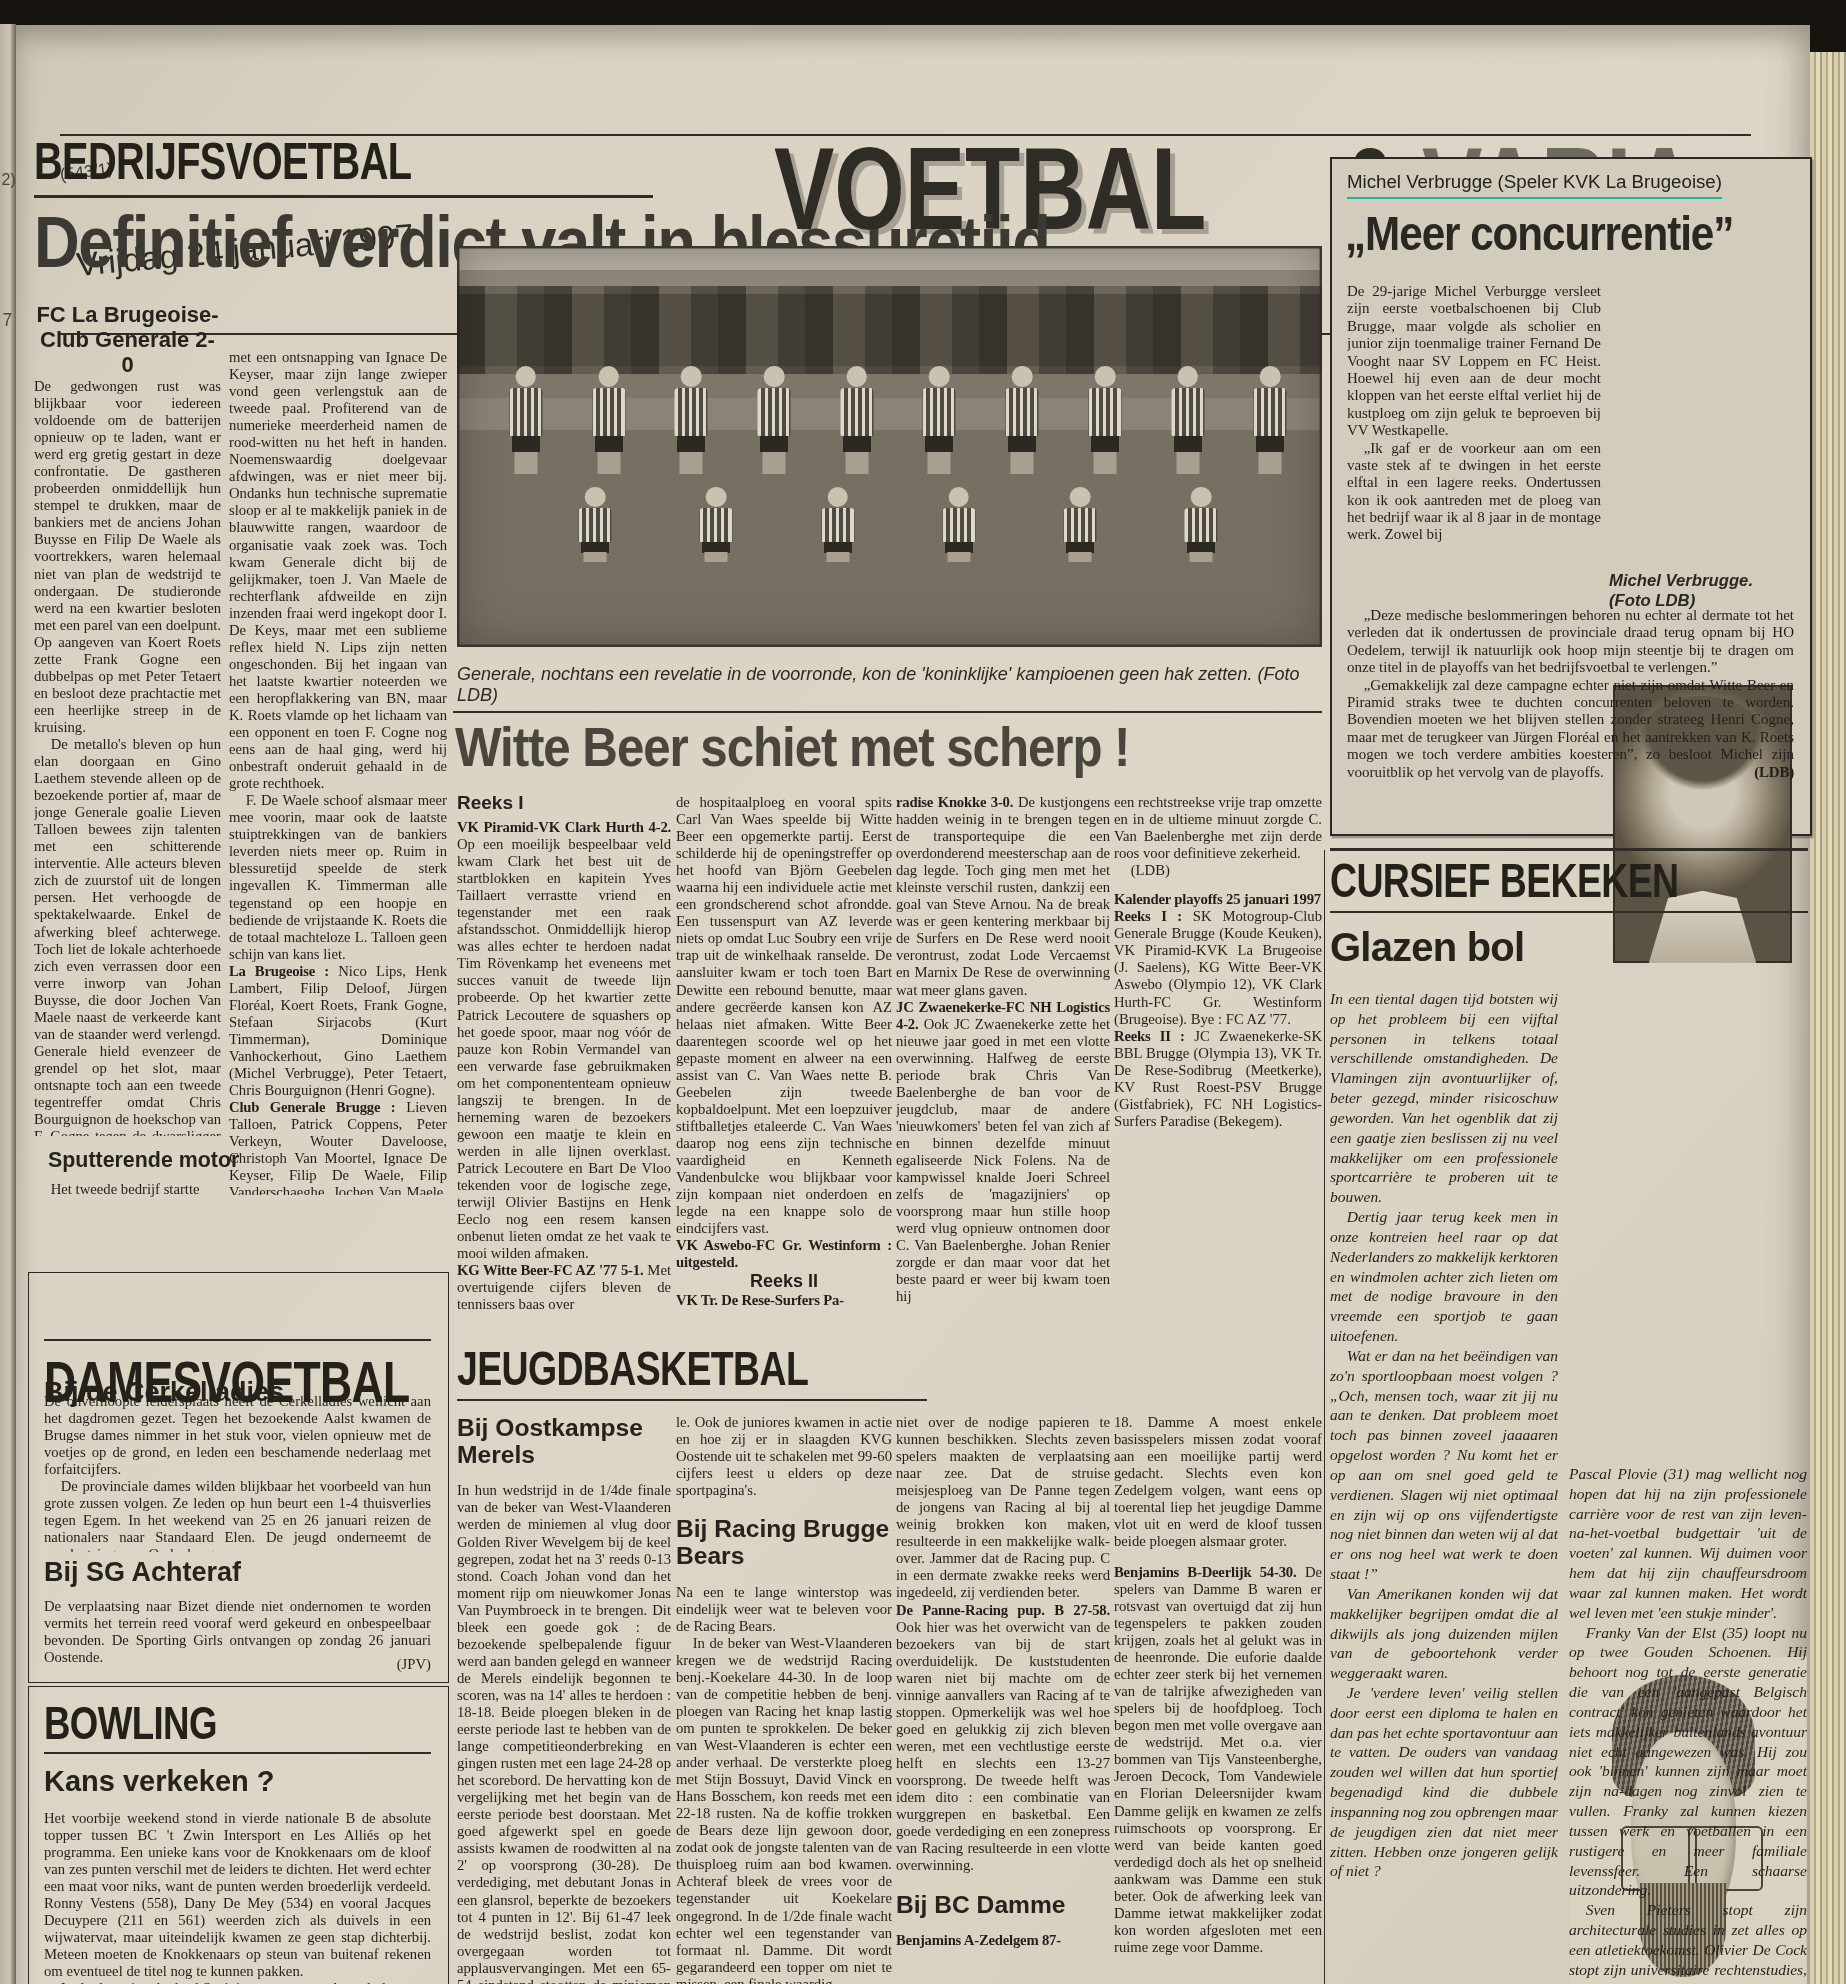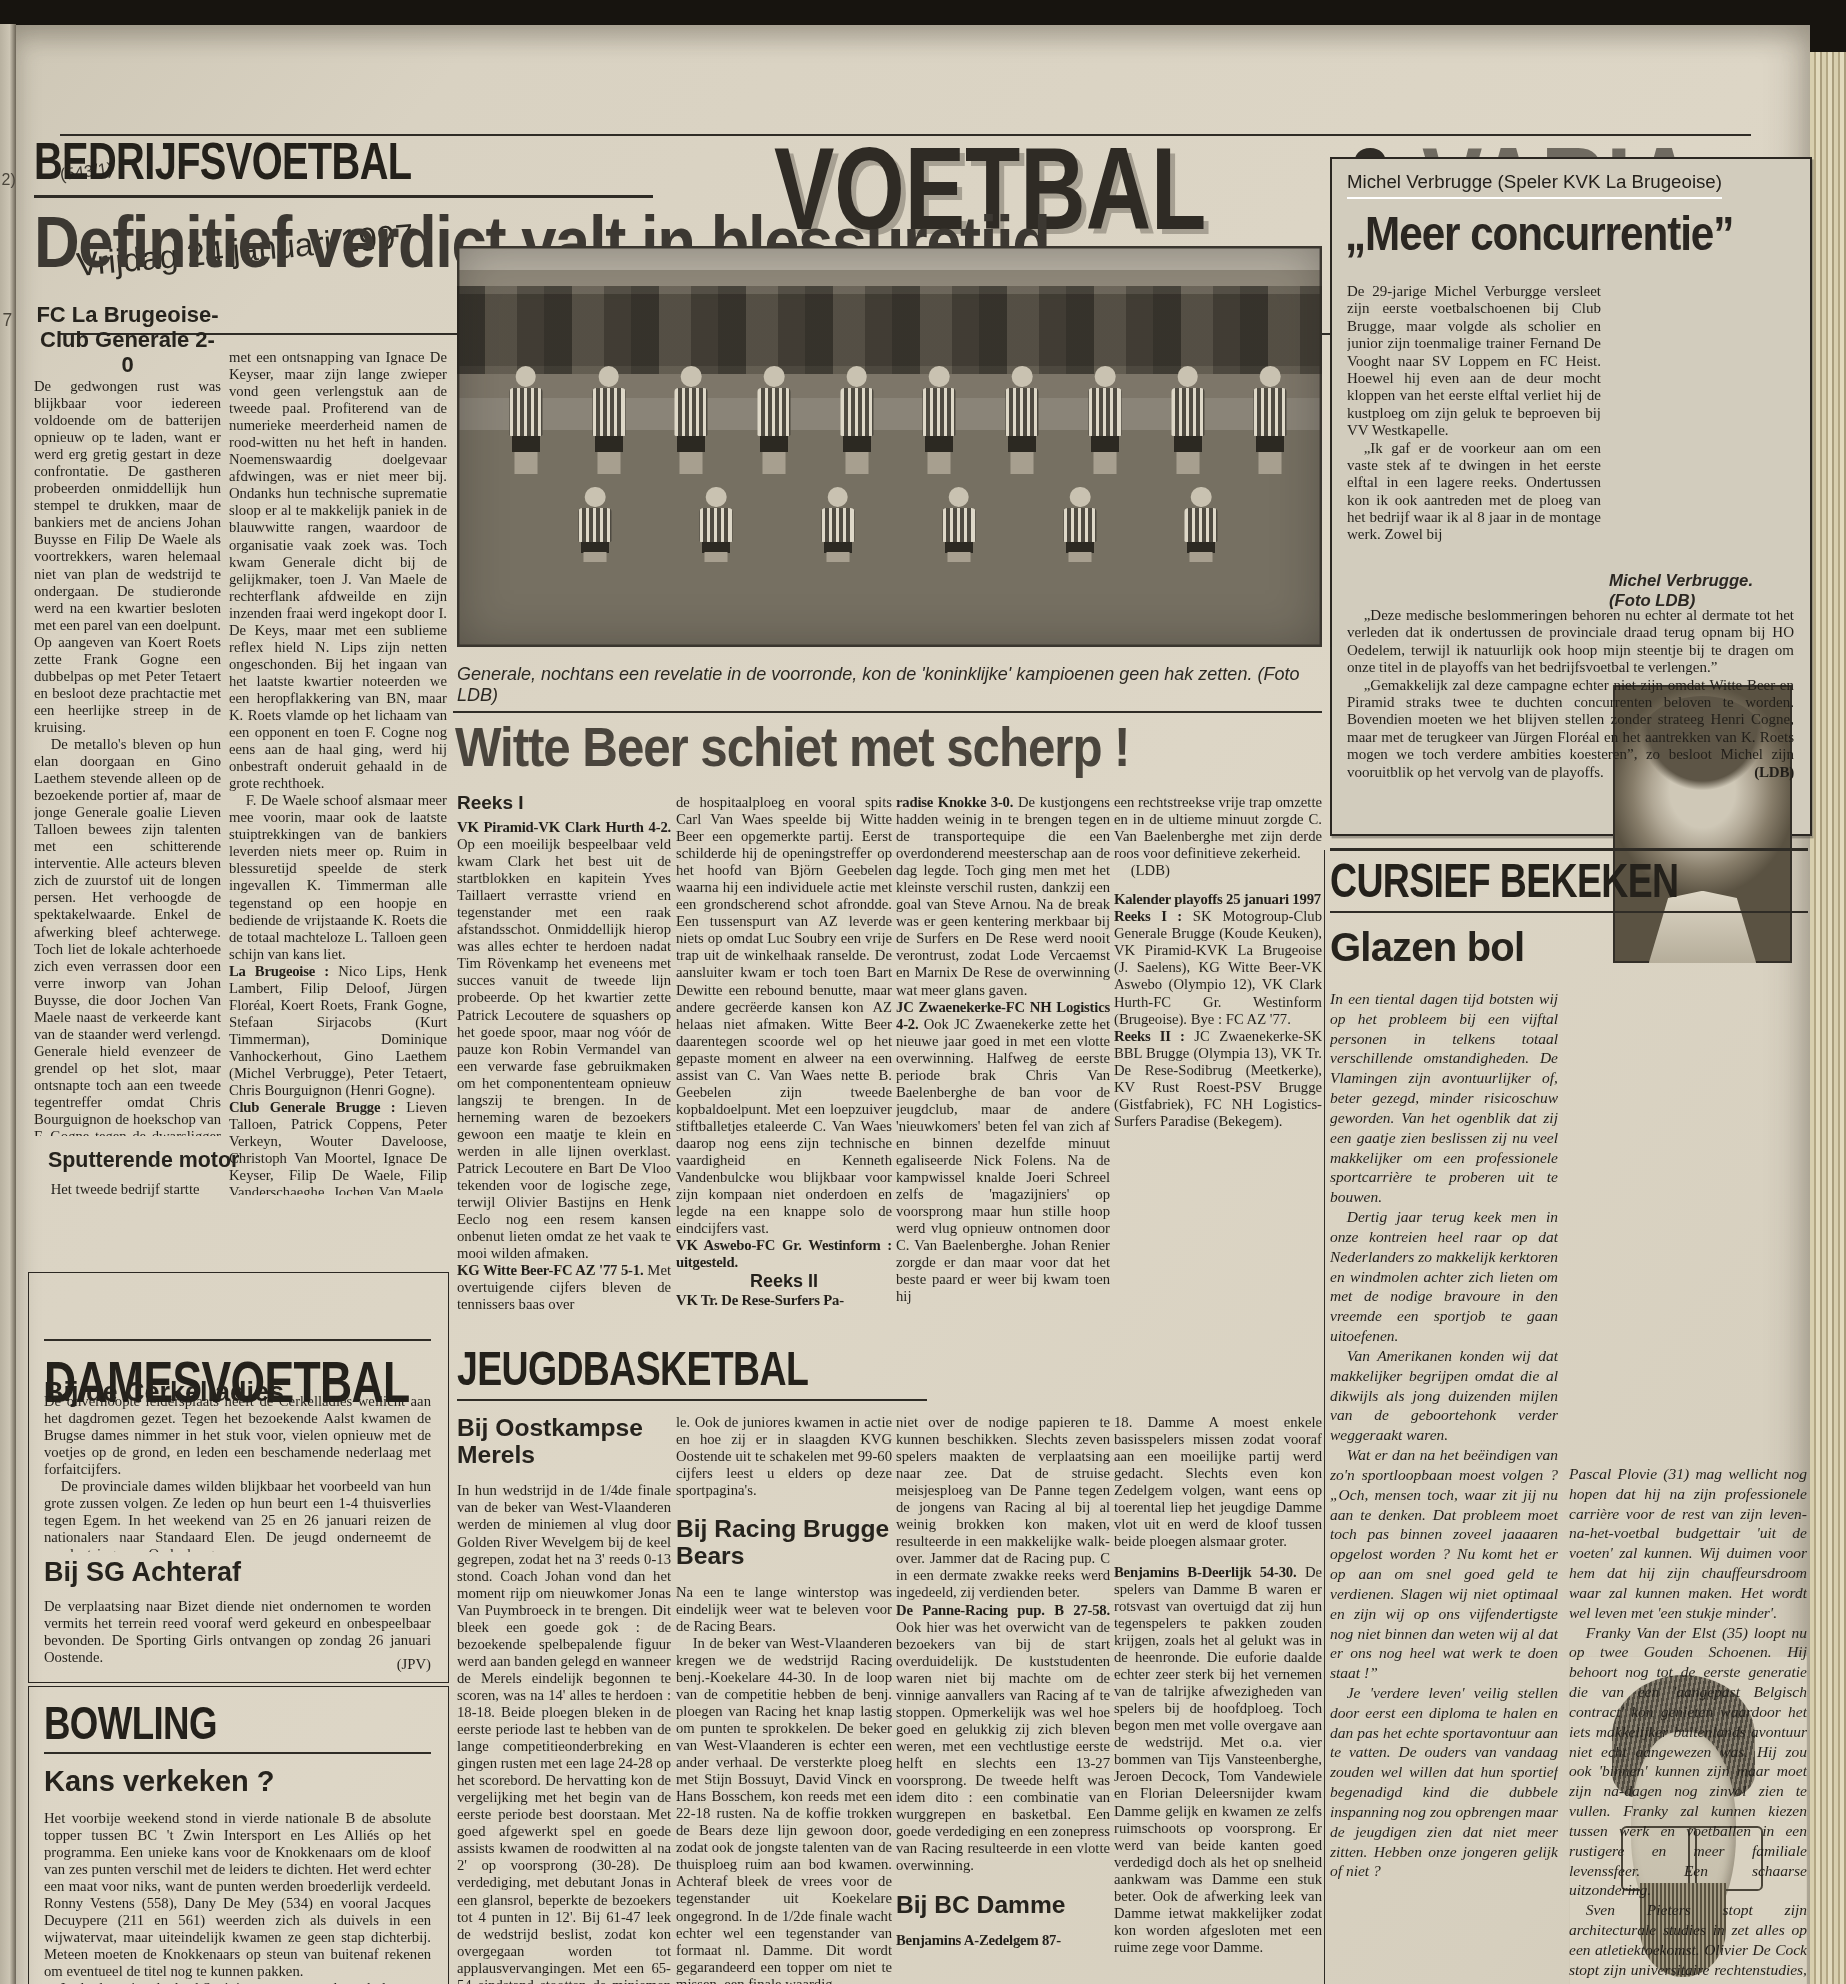--- a/index.html
+++ b/index.html
@@ -197,42 +197,42 @@
 </div>
 <div class="abs just bodytx clip" style="left:1114px;top:794px;width:208px;height:528px;">
   <p class="noind">een rechtstreekse vrije trap omzette en in de ultieme minuut zorgde C. Van Baelenberghe met zijn derde roos voor definitieve zekerheid.</p>
   <p class="sig">(LDB)</p>
   <p class="noind" style="margin-top:12px;"><b>Kalender playoffs 25 januari 1997</b></p>
   <p class="noind"><b>Reeks I :</b> <span>SK Motogroup-Club Generale Brugge (Koude Keuken), VK Piramid-KVK La Brugeoise (J. Saelens), KG Witte Beer-VK Aswebo (Olympio 12), VK Clark Hurth-FC Gr. Westinform (Brugeoise). Bye : FC AZ '77.</span></p>
   <p class="noind"><b>Reeks II :</b> <span>JC Zwaenekerke-SK BBL Brugge (Olympia 13), VK Tr. De Rese-Sodibrug (Meetkerke), KV Rust Roest-PSV Brugge (Gistfabriek), FC NH Logistics-Surfers Paradise (Bekegem).</span></p>
 </div>
 
 <div class="abs vb-box" style="left:1330px;top:157px;width:478px;height:675px;"></div>
-<div class="abs sans" style="left:1347px;top:171px;font-size:18.7px;font-weight:500;color:#24211c;border-bottom:2px solid #ffffff;padding-bottom:4px;">Michel Verbrugge (Speler KVK La Brugeoise)</div>
+<div class="abs sans" style="left:1347px;top:171px;font-size:18.7px;font-weight:500;color:#24211c;border-bottom:2px solid #14b8a6;padding-bottom:4px;">Michel Verbrugge (Speler KVK La Brugeoise)</div>
 <div class="abs" style="left:1345px;top:210px;font-size:48px;font-weight:800;line-height:1;"><span class="cx9 sans" style="color:#2b2722;letter-spacing:-1.2px;">„Meer concurrentie”</span></div>
 <div class="abs just bodytx clip" style="left:1347px;top:283px;width:254px;height:322px;font-size:15px;">
   <p class="noind">De 29-jarige Michel Verburgge versleet zijn eerste voetbalschoenen bij Club Brugge, maar volgde als scholier en junior zijn toenmalige trainer Fernand De Vooght naar SV Loppem en FC Heist. Hoewel hij even aan de deur mocht kloppen van het eerste elftal verliet hij de kustploeg om zijn geluk te beproeven bij VV Westkapelle.</p>
   <p>„Ik gaf er de voorkeur aan om een vaste stek af te dwingen in het eerste elftal in een lagere reeks. Ondertussen kon ik ook aantreden met de ploeg van het bedrijf waar ik al 8 jaar in de montage werk. Zowel bij</p>
 </div>
 <div class="abs portrait" style="left:1613px;top:284px;width:179px;height:278px;"></div>
 <div class="abs sans ital" style="left:1609px;top:571px;width:187px;font-size:16.7px;font-weight:700;color:#2b2722;">Michel Verbrugge. (Foto LDB)</div>
 <div class="abs just bodytx clip" style="left:1347px;top:607px;width:447px;height:214px;font-size:15px;">
   <p>„Deze medische beslommeringen behoren nu echter al dermate tot het verleden dat ik ondertussen de provinciale draad terug opnam bij HO Oedelem, terwijl ik natuurlijk ook hoop mijn steentje bij te dragen om onze titel in de playoffs van het bedrijfsvoetbal te verlengen.”</p>
   <p><span>„Gemakkelijk zal deze campagne echter niet zijn omdat Witte Beer en Piramid straks twee te duchten concurrenten beloven te worden. Bovendien moeten we het blijven stellen zonder strateeg Henri Cogne, maar met de terugkeer van Jürgen Floréal en het aantrekken van K. Roets mogen we toch verdere ambities koesteren”, zo besloot Michel zijn vooruitblik op het vervolg van de playoffs.</span> <b style="float:right;">(LDB)</b></p>
 </div>
 
 <div class="abs rule" style="left:1330px;top:848px;width:478px;height:3.2px;"></div>
 <div class="abs" style="left:1330px;top:857px;font-size:48px;line-height:1;"><span class="cx kick">CURSIEF BEKEKEN</span></div>
 <div class="abs rule" style="left:1330px;top:911px;width:478px;height:2px;"></div>
 <div class="abs sans" style="left:1330px;top:925px;font-size:40px;font-weight:700;color:#26231d;letter-spacing:-0.8px;">Glazen bol</div>
 <div class="abs just bodytx ital clip" style="left:1330px;top:989px;width:228px;height:1096px;font-size:15.5px;line-height:1.28;">
   <p class="noind">In een tiental dagen tijd botsten wij op het probleem bij een vijftal personen in telkens totaal verschillende omstandigheden. De Vlamingen zijn avontuurlijker of, beter gezegd, minder risicoschuw geworden. Van het ogenblik dat zij een gaatje zien beslissen zij nu veel makkelijker om een professionele sportcarrière te proberen uit te bouwen.</p>
   <p>Dertig jaar terug keek men in onze kontreien heel raar op dat Nederlanders zo makkelijk kerktoren en windmolen achter zich lieten om met de nodige bravoure in den vreemde een sportjob te gaan uitoefenen.</p>
+  <p>Wat er dan na het beëindigen van zo'n sportloopbaan moest volgen ? „Och, mensen toch, waar zit jij nu aan te denken. Dat probleem moet toch pas binnen zoveel jaaaaren opgelost worden ? Nu komt het er op aan om snel goed geld te verdienen. Slagen wij niet optimaal en zijn wij op ons vijfendertigste nog niet binnen dan weten wij al dat er ons nog heel wat werk te doen staat !”</p>
   <p>Van Amerikanen konden wij dat makkelijker begrijpen omdat die al dikwijls als jong duizenden mijlen van de geboortehonk verder weggeraakt waren.</p>
-  <p>Wat er dan na het beëindigen van zo'n sportloopbaan moest volgen ? „Och, mensen toch, waar zit jij nu aan te denken. Dat probleem moet toch pas binnen zoveel jaaaaren opgelost worden ? Nu komt het er op aan om snel goed geld te verdienen. Slagen wij niet optimaal en zijn wij op ons vijfendertigste nog niet binnen dan weten wij al dat er ons nog heel wat werk te doen staat !”</p>
   <p>Je 'verdere leven' veilig stellen door eerst een diploma te halen en dan pas het echte sportavontuur aan te vatten. De ouders van vandaag zouden wel willen dat hun sportief begenadigd kind die dubbele inspanning nog zou opbrengen maar de jeugdigen zien dat niet meer zitten. Hebben onze jongeren gelijk of niet ?</p>
 </div>
 <div class="abs sketch" style="left:1569px;top:977px;width:238px;height:472px;">
   <div class="sk-hair"></div>
   <div class="sk-face"></div>
   <div class="sk-gl l"></div>
   <div class="sk-gl r"></div>
   <div class="sk-beard"></div>
 
 </div>

